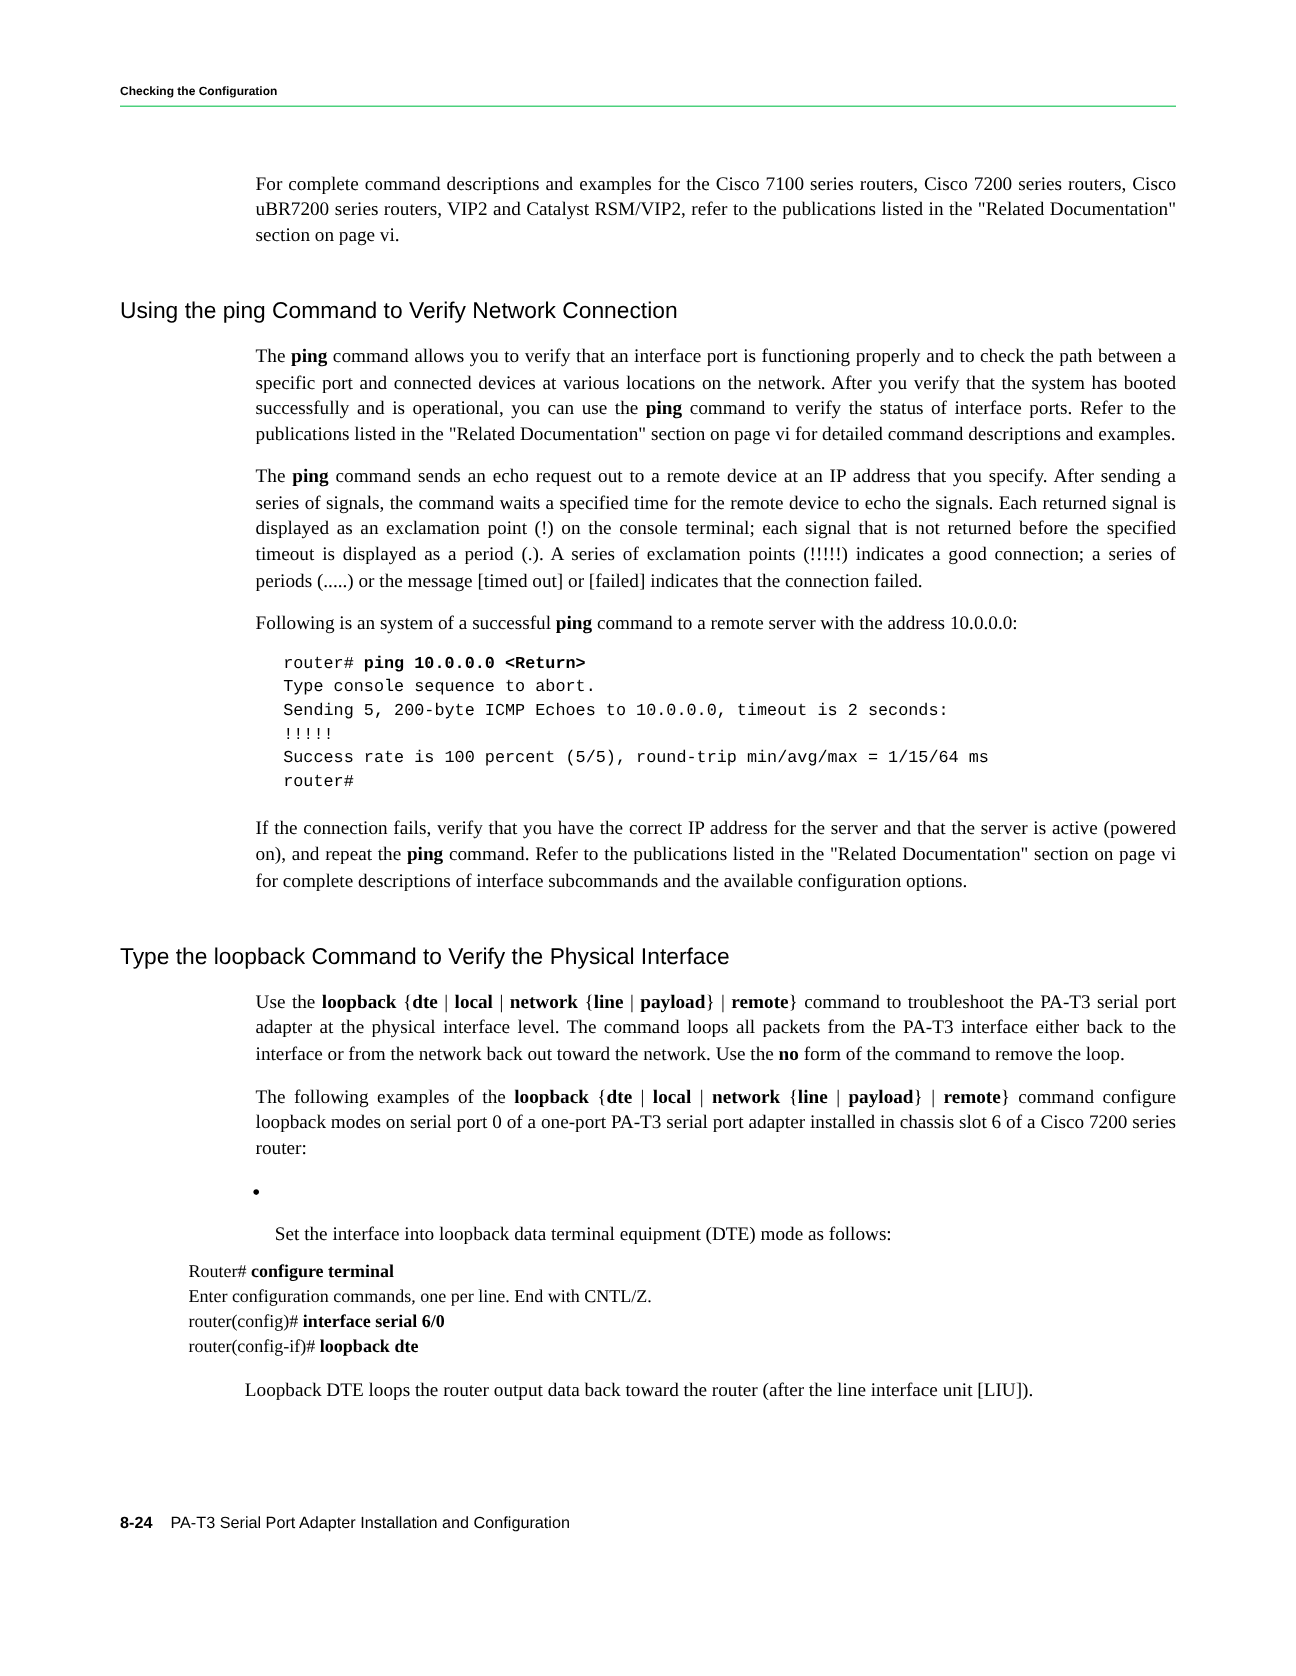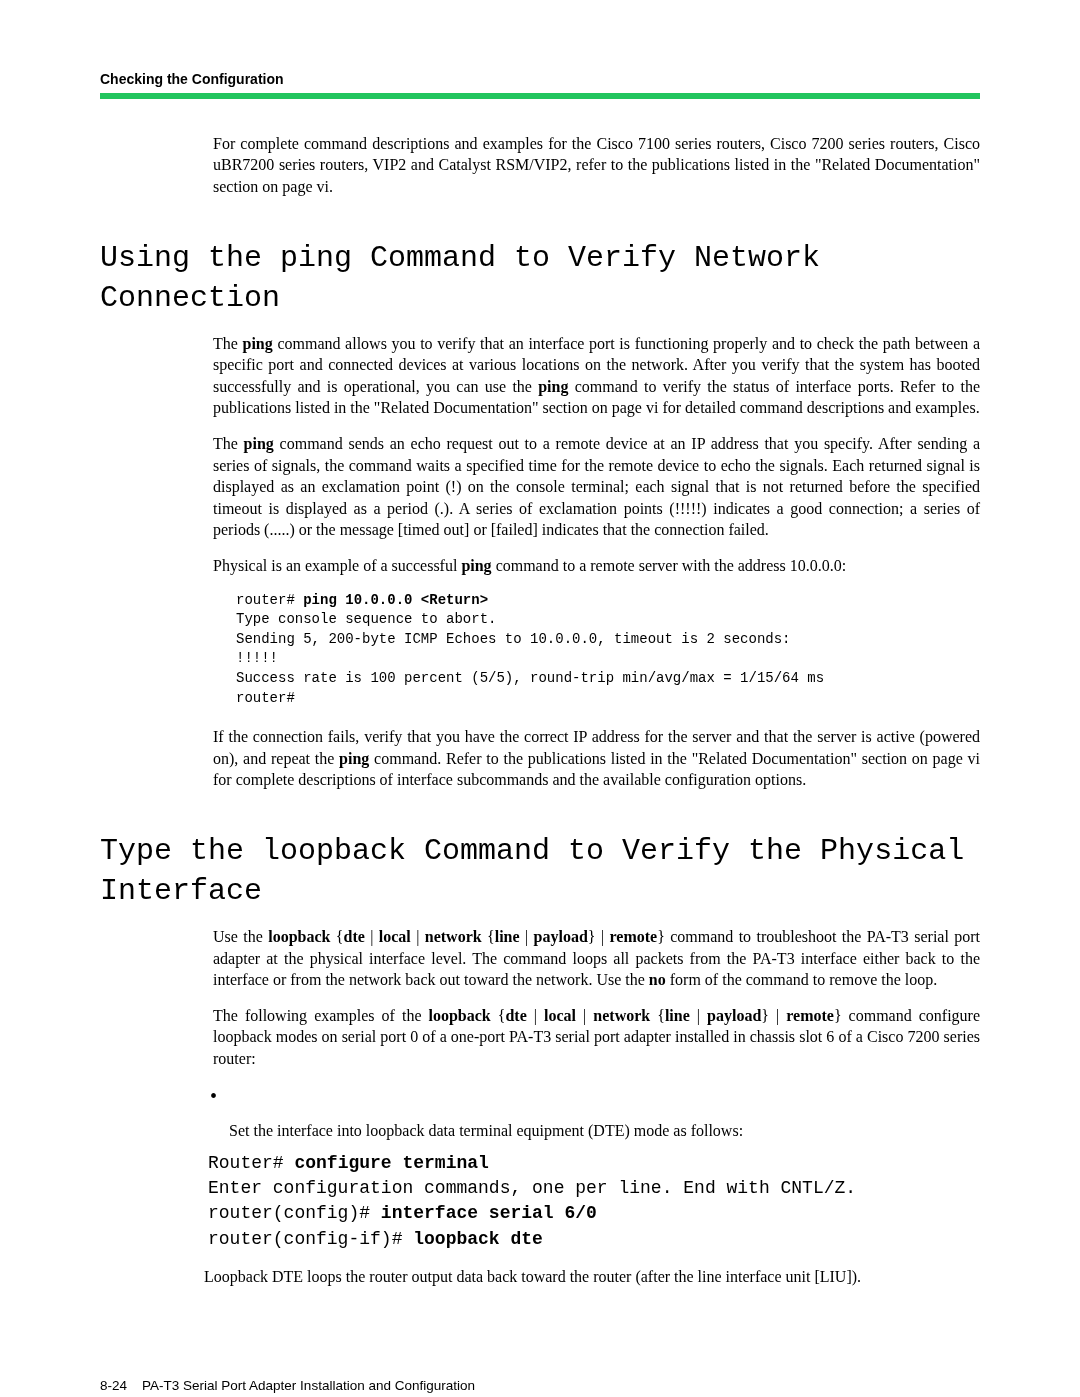--- a/index.html
+++ b/index.html
@@ -12,33 +12,33 @@
       font-size: 16px;
       color: #000;
       background: #fff;
       width: 1080px;
       padding: 70px 100px 60px 100px;
       line-height: 1.35;
     }
     .header-section {
       font-family: Arial, Helvetica, sans-serif;
       font-weight: bold;
-      font-size: 14px;
-      border-bottom: 6px solid #22c55e;
+      font-size: 10px;
+      border-bottom: 1px solid #22c55e;
       padding-bottom: 4px;
-      margin-bottom: 34px;
+      margin-bottom: 54px;
     }
     .body-text {
       margin-left: 113px;
       text-align: justify;
       margin-bottom: 14px;
     }
     .heading {
-      font-family: Liberation Mono, monospace;
-      font-size: 30px;
+      font-family: Liberation Sans, sans-serif;
+      font-size: 19px;
       font-weight: normal;
       margin-top: 40px;
       margin-bottom: 14px;
     }
     .bold {
       font-weight: bold;
     }
     .code-block {
       font-family: 'Courier New', Courier, monospace;
       font-size: 14px;
@@ -59,61 +59,61 @@
       line-height: 1;
       margin-right: 12px;
       margin-top: 2px;
     }
     .bullet-text {
       flex: 1;
       text-align: justify;
       margin-top: 36px;
     }
     .code-block-indent {
-      font-family: Liberation Mono, monospace;
-      font-size: 18px;
-      margin-left: 108px;
+      font-family: Liberation Serif, serif;
+      font-size: 15px;
+      margin-left: 57px;
       margin-top: 8px;
       margin-bottom: 14px;
       white-space: pre;
       line-height: 1.4;
     }
     .bullet-followup {
       margin-left: 104px;
       text-align: justify;
       margin-bottom: 14px;
     }
     .footer {
       margin-top: 90px;
       font-family: Arial, Helvetica, sans-serif;
       font-size: 13.5px;
     }
     .footer-pagenum {
-      font-weight: normal;
+      font-weight: bold;
     }
   </style>
 </head>
 <body>
 
 <div class="header-section">Checking the Configuration</div>
 
 <p class="body-text">For complete command descriptions and examples for the Cisco 7100 series routers, Cisco 7200 series routers, Cisco uBR7200 series routers, VIP2 and Catalyst RSM/VIP2, refer to the publications listed in the "Related Documentation" section on page vi.</p>
 
 <h2 class="heading">Using the ping Command to Verify Network Connection</h2>
 
 <p class="body-text">
   <span>The </span><span class="bold">ping</span><span> command allows you to verify that an interface port is functioning properly and to check the path between a specific port and connected devices at various locations on the network. After you verify that the system has booted successfully and is operational, you can use the </span><span class="bold">ping</span><span> command to verify the status of interface ports. Refer to the publications listed in the "Related Documentation" section on page vi for detailed command descriptions and examples.</span>
 </p>
 
 <p class="body-text">
   <span>The </span><span class="bold">ping</span><span> command sends an echo request out to a remote device at an IP address that you specify. After sending a series of signals, the command waits a specified time for the remote device to echo the signals. Each returned signal is displayed as an exclamation point (!) on the console terminal; each signal that is not returned before the specified timeout is displayed as a period (.). A series of exclamation points (!!!!!) indicates a good connection; a series of periods (.....) or the message [timed out] or [failed] indicates that the connection failed.</span>
 </p>
 
 <p class="body-text">
-  <span>Physical is an example of a successful </span><span class="bold">ping</span><span> command to a remote server with the address 10.0.0.0:</span>
+  <span>Following is an system of a successful </span><span class="bold">ping</span><span> command to a remote server with the address 10.0.0.0:</span>
 </p>
 
 <div class="code-block"><span>router# </span><span class="bold">ping 10.0.0.0 &lt;Return&gt;</span>
 <span>Type console sequence to abort.</span>
 <span>Sending 5, 200-byte ICMP Echoes to 10.0.0.0, timeout is 2 seconds:</span>
 <span>!!!!!</span>
 <span>Success rate is 100 percent (5/5), round-trip min/avg/max = 1/15/64 ms</span>
 <span>router#</span></div>
 
 <p class="body-text">

